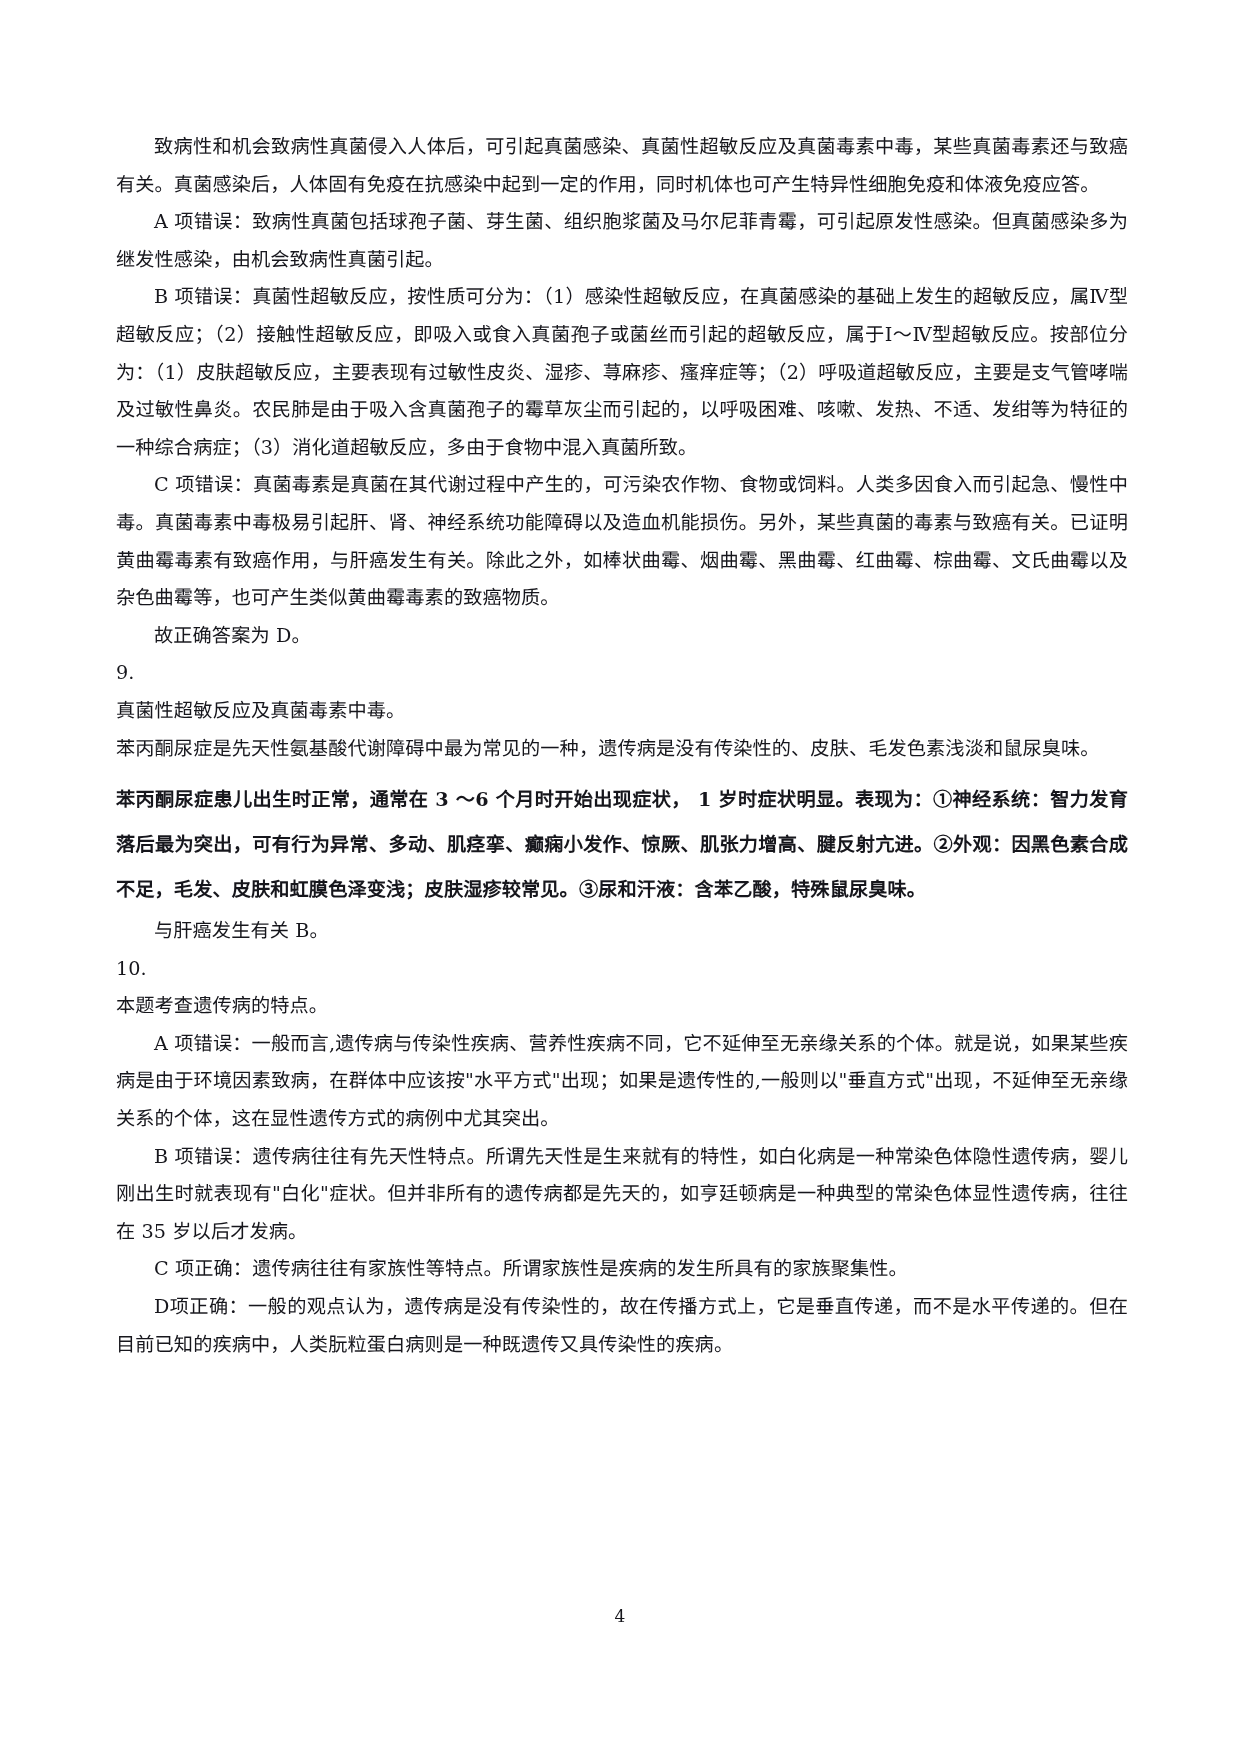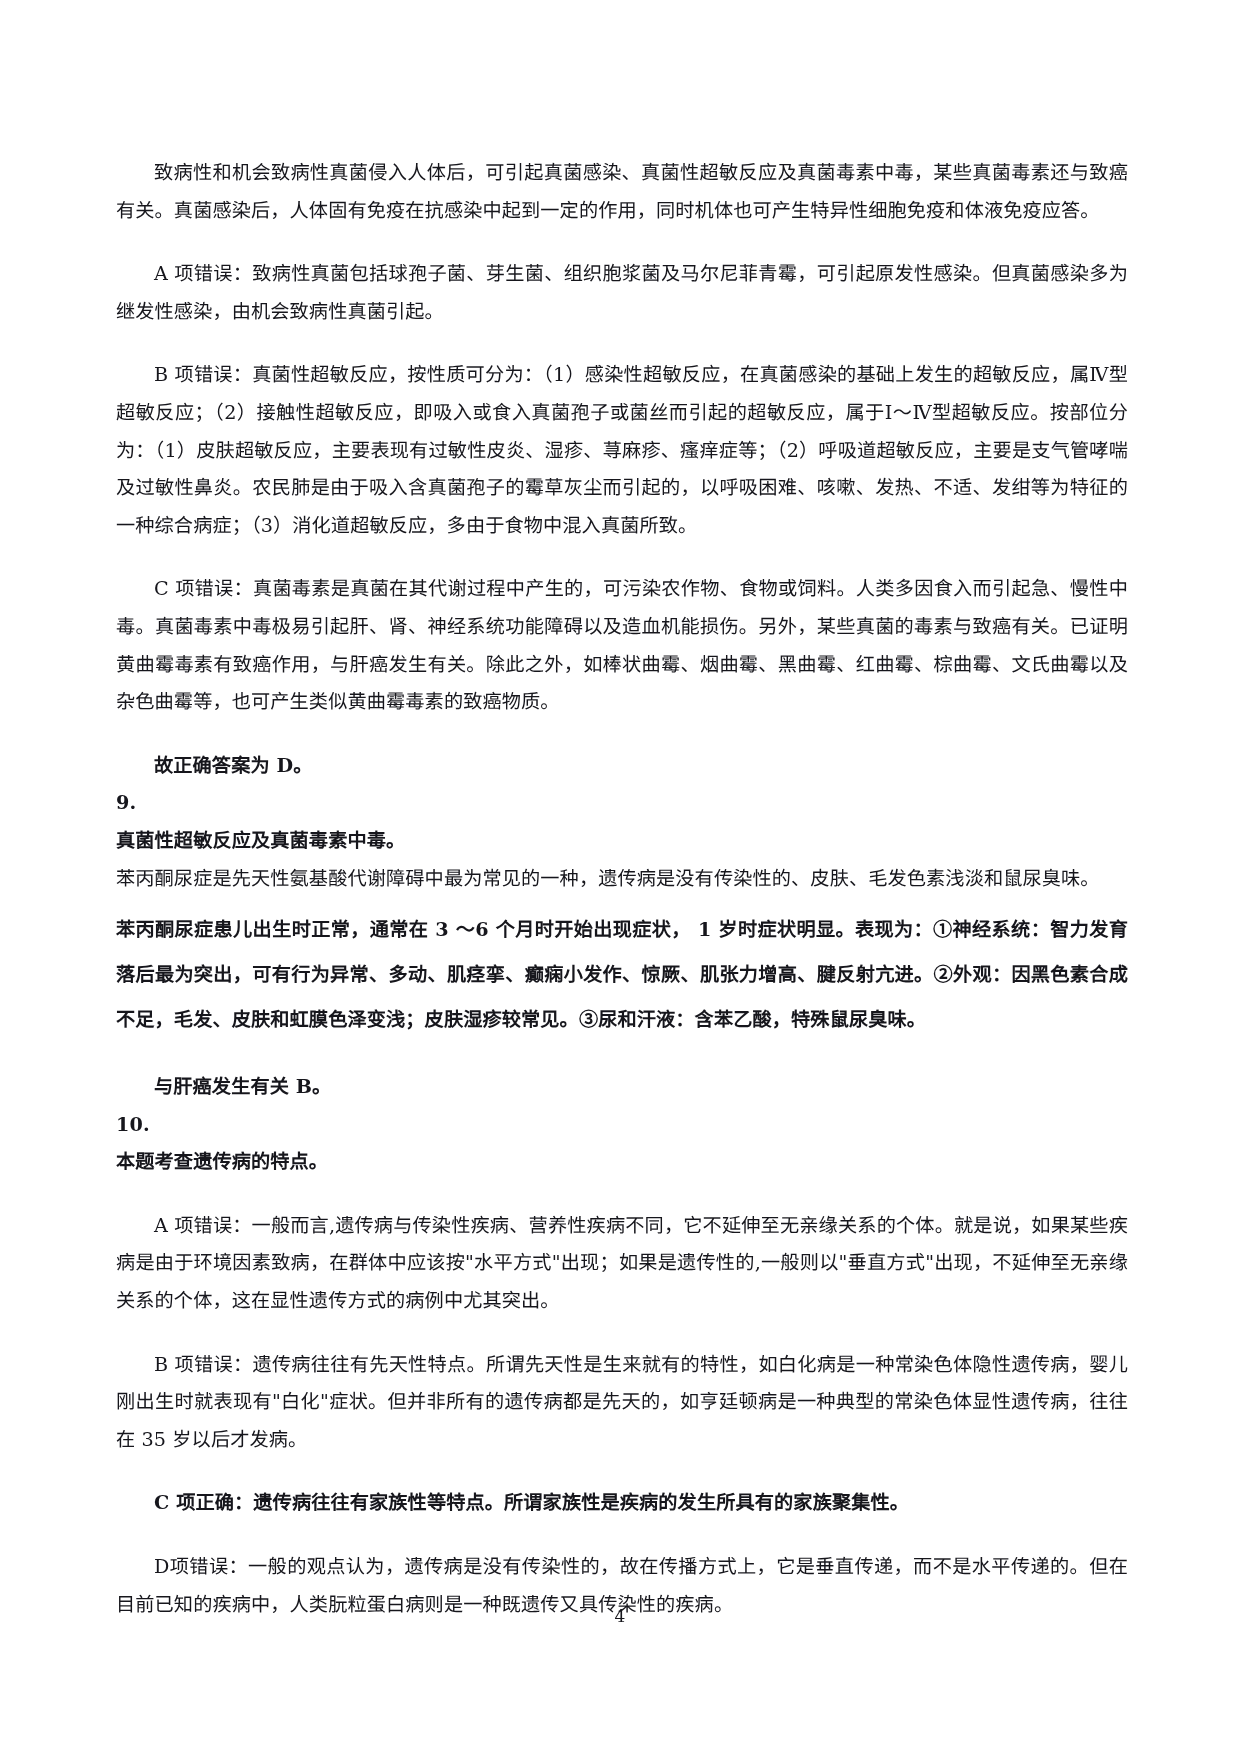--- a/index.html
+++ b/index.html
@@ -34,30 +34,28 @@
     line-height: 37.6px;
     text-align: justify;
     text-justify: inter-character;
     text-align-last: left;
     letter-spacing: 0.1px;
     font-family: "DejaVu Serif", "Liberation Serif", serif;
     word-break: break-all;
   }
   p.indent {
     text-indent: 38px;
-    margin-top: 26px;
   }
   p.noindent {
     text-indent: 0;
   }
   
   p.short {
     text-align: left;
     text-align-last: left;
-    font-weight: bold;
   }
   
   p.loose {
     line-height: 45px;
     margin-top: 10px;
     font-weight: bold;
   }
   .page-number {
     position: absolute;
     left: 0;
@@ -102,19 +100,19 @@
 
     <p class="para noindent short">本题考查遗传病的特点。</p>
 
 
     <p class="para indent">A 项错误：一般而言,遗传病与传染性疾病、营养性疾病不同，它不延伸至无亲缘关系的个体。就是说，如果某些疾病是由于环境因素致病，在群体中应该按"水平方式"出现；如果是遗传性的,一般则以"垂直方式"出现，不延伸至无亲缘关系的个体，这在显性遗传方式的病例中尤其突出。</p>
 
     <p class="para indent">B 项错误：遗传病往往有先天性特点。所谓先天性是生来就有的特性，如白化病是一种常染色体隐性遗传病，婴儿刚出生时就表现有"白化"症状。但并非所有的遗传病都是先天的，如亨廷顿病是一种典型的常染色体显性遗传病，往往在 35 岁以后才发病。</p>
 
     <p class="para indent short">C 项正确：遗传病往往有家族性等特点。所谓家族性是疾病的发生所具有的家族聚集性。</p>
 
-    <p class="para indent">D项错误：一般的观点认为，遗传病是没有传染性的，故在传播方式上，它是垂直传递，而不是水平传递的。但在目前已知的疾病中，人类朊粒蛋白病则是一种既遗传又具传染性的疾病。</p>
+    <p class="para indent">D项正确：一般的观点认为，遗传病是没有传染性的，故在传播方式上，它是垂直传递，而不是水平传递的。但在目前已知的疾病中，人类朊粒蛋白病则是一种既遗传又具传染性的疾病。</p>
 
   </div>
 
   <div class="page-number">4</div>
 
 </div>
 
 </body></html>

